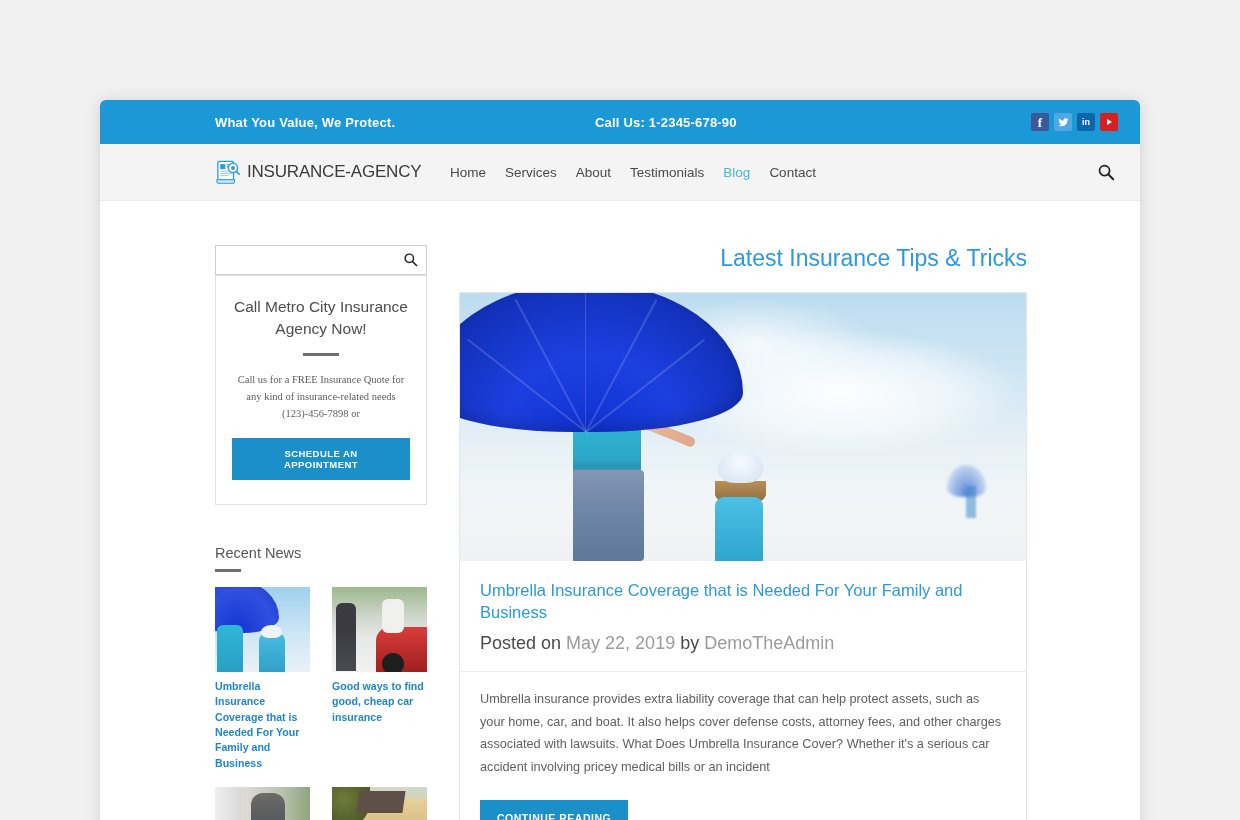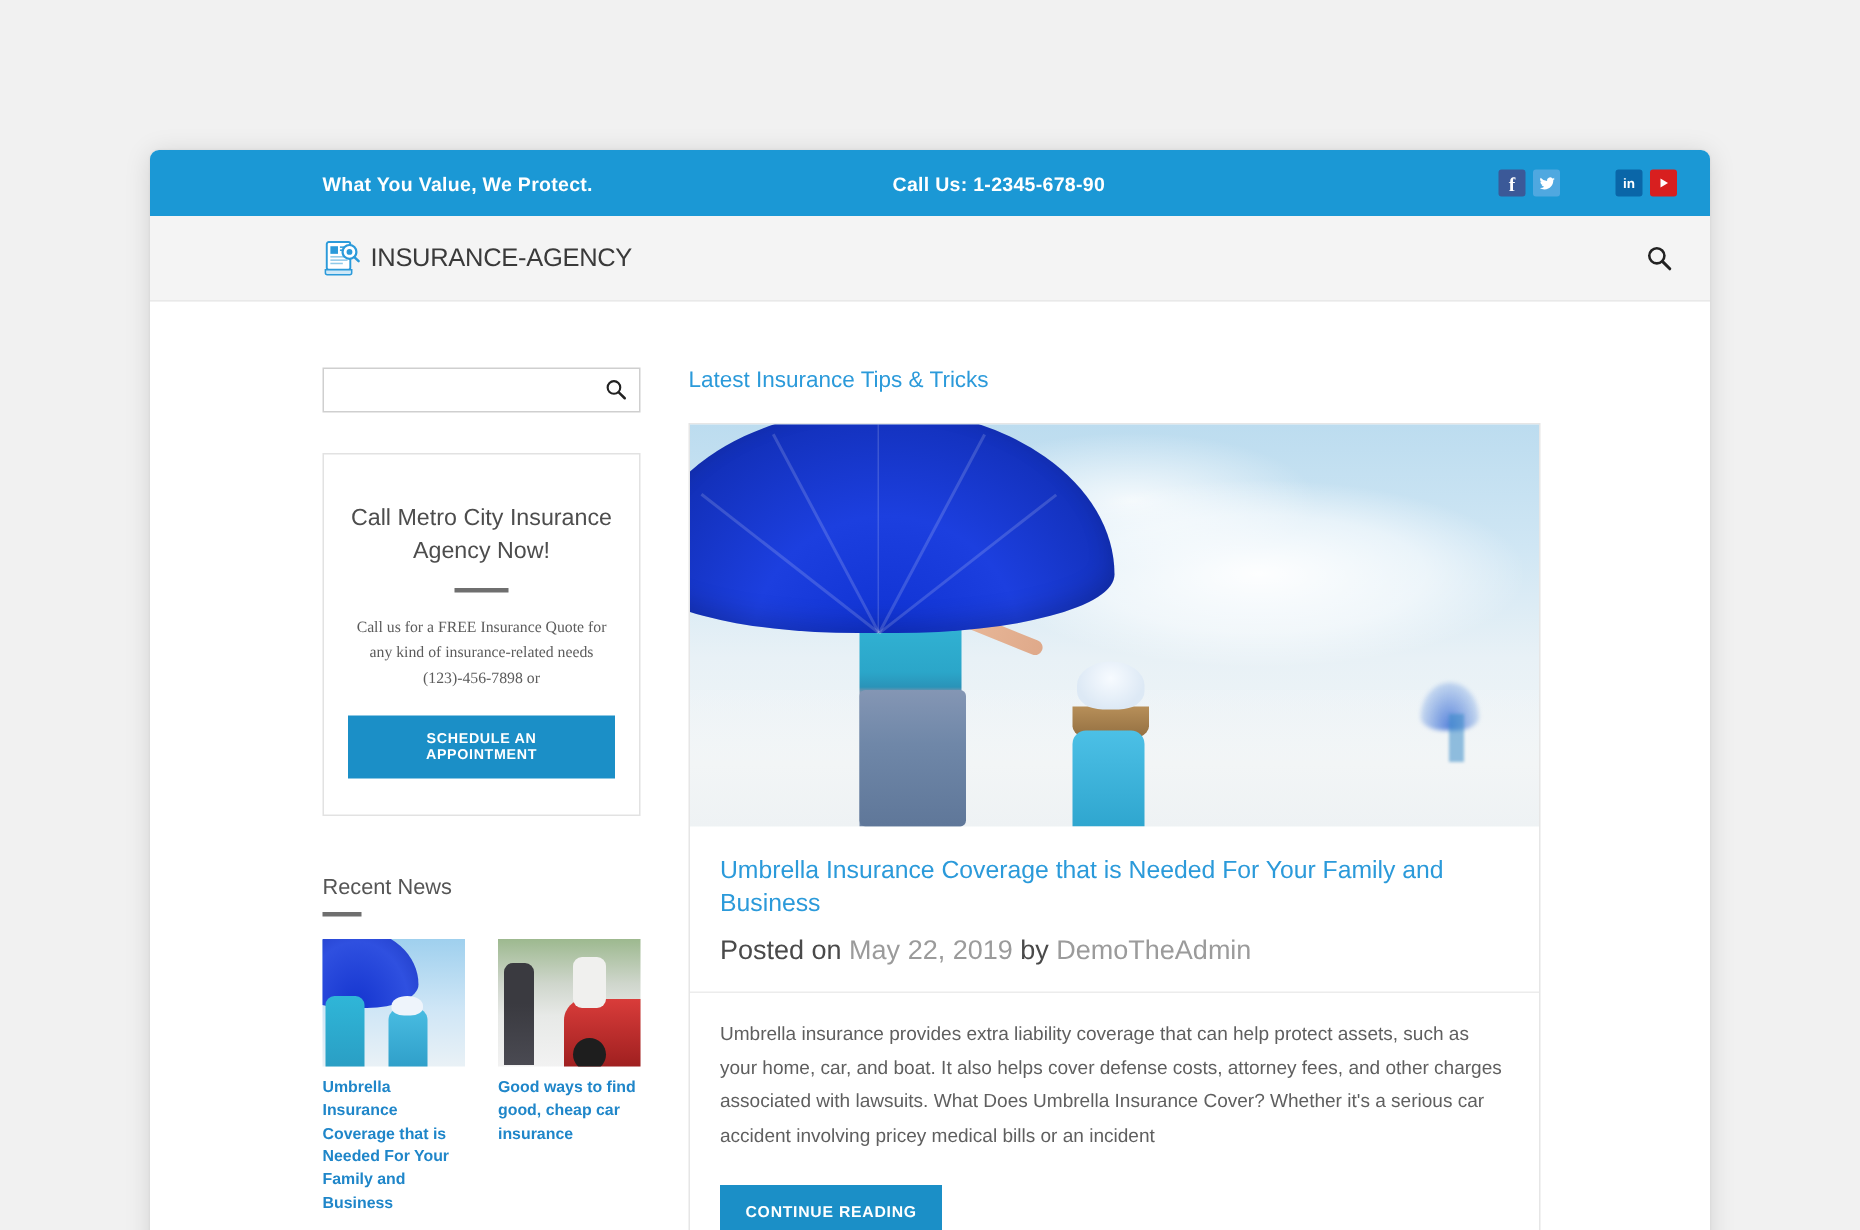--- a/index.html
+++ b/index.html
@@ -73,21 +73,21 @@
     align-items: center;
     justify-content: center;
     font-size: 11px;
     font-weight: bold;
     color: #ffffff;
     line-height: 1;
     cursor: pointer;
   }
   .sb-facebook { background: #3b5998; font-family: "Liberation Serif", serif; font-size: 13px; }
   .sb-twitter  { background: #4fa8e0; }
-  .sb-linkedin { background: #0a66a8; font-size: 9px; margin-left: 32px; }
+  .sb-linkedin { background: #0a66a8; font-size: 9px; }
   .sb-youtube  { background: #d81f1f; }
   .sb-youtube .yt-play {
     width: 0; height: 0;
     border-left: 5px solid #fff;
     border-top: 3.5px solid transparent;
     border-bottom: 3.5px solid transparent;
     margin-left: 1px;
   }
 
   
@@ -181,23 +181,22 @@
   }
   .search-box .s-icon {
     position: absolute;
     right: 8px;
     top: 6px;
     cursor: pointer;
   }
 
   
   .cta-card {
-    margin-top: 27px;
     border: 1px solid #e2e2e2;
-    padding: 32px 16px 24px;
+    padding: 20px 16px 24px;
     text-align: center;
     box-sizing: border-box;
   }
   .cta-title {
     font-size: 15.5px;
     color: #4d4d4d;
     line-height: 1.42;
     font-weight: normal;
     margin: 0;
   }
@@ -364,24 +363,25 @@
   }
   .th-hou-tree {
     position:absolute; left:-6px; top:-6px;
     width: 44px; height: 46px;
     background: radial-gradient(circle at 40% 40%, #6f7a3a 0%, #4e5b27 70%);
     border-radius: 0 0 60% 50%;
   }
 
   
   .page-heading {
-    font-size: 15px;
+    font-size: 23px;
     color: #2b9ada;
     margin: 0 0 20px;
     font-weight: normal;
+    text-align: right;
   }
   .post-card {
     border: 1px solid #e6e6e6;
     background: #fff;
     box-sizing: border-box;
   }
   .post-hero {
     width: 100%;
     height: 268px;
     position: relative;
@@ -543,20 +543,28 @@
           <rect x="5.6" y="14" width="12.4" height="1.1" fill="#8fc9e8"></rect>
           <rect x="5.6" y="16.4" width="9" height="1.1" fill="#8fc9e8"></rect>
           <path d="M2 21.5h19v2.2a1.4 1.4 0 0 1-1.4 1.4H3.4A1.4 1.4 0 0 1 2 23.7z" fill="#cfe8f7" stroke="#2b9ada" stroke-width="1.1"></path>
           <circle cx="19.4" cy="8.6" r="5" fill="#ffffff" stroke="#2b9ada" stroke-width="1.6"></circle>
           <circle cx="19.4" cy="8.6" r="2.1" fill="#2b9ada"></circle>
           <line x1="22.9" y1="12.3" x2="26" y2="15.3" stroke="#2b9ada" stroke-width="1.8" stroke-linecap="round"></line>
         </svg>
         <span class="brand-name">INSURANCE-AGENCY</span>
       </div>
 
+      <div class="nav-links">
+        <span class="nav-link">Home</span>
+        <span class="nav-link">Services</span>
+        <span class="nav-link">About</span>
+        <span class="nav-link">Testimonials</span>
+        <span class="nav-link active">Blog</span>
+        <span class="nav-link">Contact</span>
+      </div>
 
       <div class="nav-search">
         <svg width="18" height="18" viewBox="0 0 20 20">
             <circle cx="8.4" cy="8.4" r="5.6" fill="none" stroke="#222" stroke-width="1.9"></circle>
             <line x1="12.7" y1="12.7" x2="18" y2="18" stroke="#222" stroke-width="2.2" stroke-linecap="round"></line>
           </svg>
       </div>
     </div>
 
     <div class="content-wrap">

